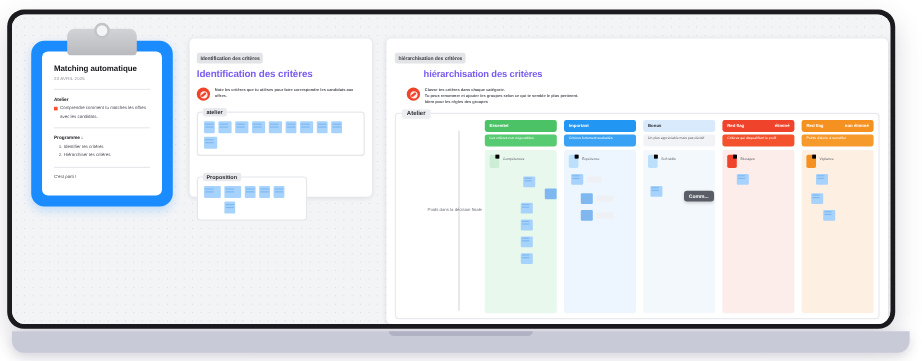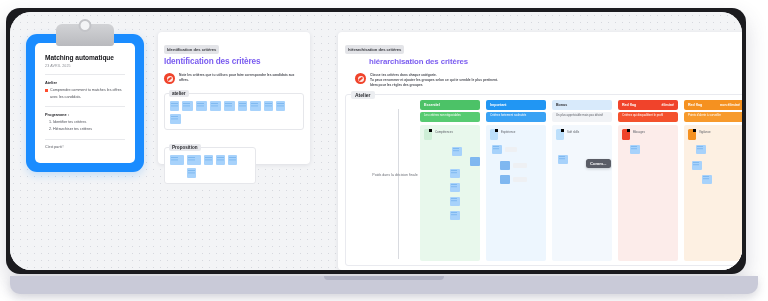--- a/index.html
+++ b/index.html
@@ -16,21 +16,21 @@
     left: 6px; top: 8px;
     width: 740px; height: 266px;
     background: #1b1b1f;
     border-radius: 14px;
     padding: 4px;
     box-shadow: 0 10px 22px rgba(60,60,90,0.20);
   }
   #device-screen {
     width: 100%; height: 100%;
     background: #f2f3f5;
-    border-radius: 21px;
+    border-radius: 11px;
     overflow: hidden;
     position: relative;
   }
   #device-base {
     position: absolute;
     left: 10px; top: 276px;
     width: 748px; height: 18px;
     background: #c9cad8;
     border-radius: 0 0 10px 10px;
     box-shadow: 0 4px 10px rgba(60,60,90,0.18);
@@ -162,21 +162,21 @@
   }
   .note::after {
     content: ""; position: absolute; left: 1.2px; top: 1.8px;
     width: 7px; height: 1px; background: #7fb9f0;
     box-shadow: 0 2.4px 0 #7fb9f0;
   }
   .note.w14 { width: 14px; }
   .note.w9 { width: 9px; }
 
   
-  #panel-hierarchisation { left: 328px; top: 20px; width: 418px; height: 238px; padding: 5px 7px; }
+  #panel-hierarchisation { left: 312px; top: 20px; width: 418px; height: 238px; padding: 5px 7px; }
   #atelier-board {
     position: relative; margin-top: 6px;
     border: 0.8px solid #e9eaef; border-radius: 3px;
     height: 172px; background: #fff;
   }
   #atelier-label {
     position: absolute; left: 5px; top: -4.5px;
     font-size: 5px; font-weight: bold; color: #2c2d32;
     background: #eceef1; border-radius: 2px; padding: 1.2px 4px;
   }

